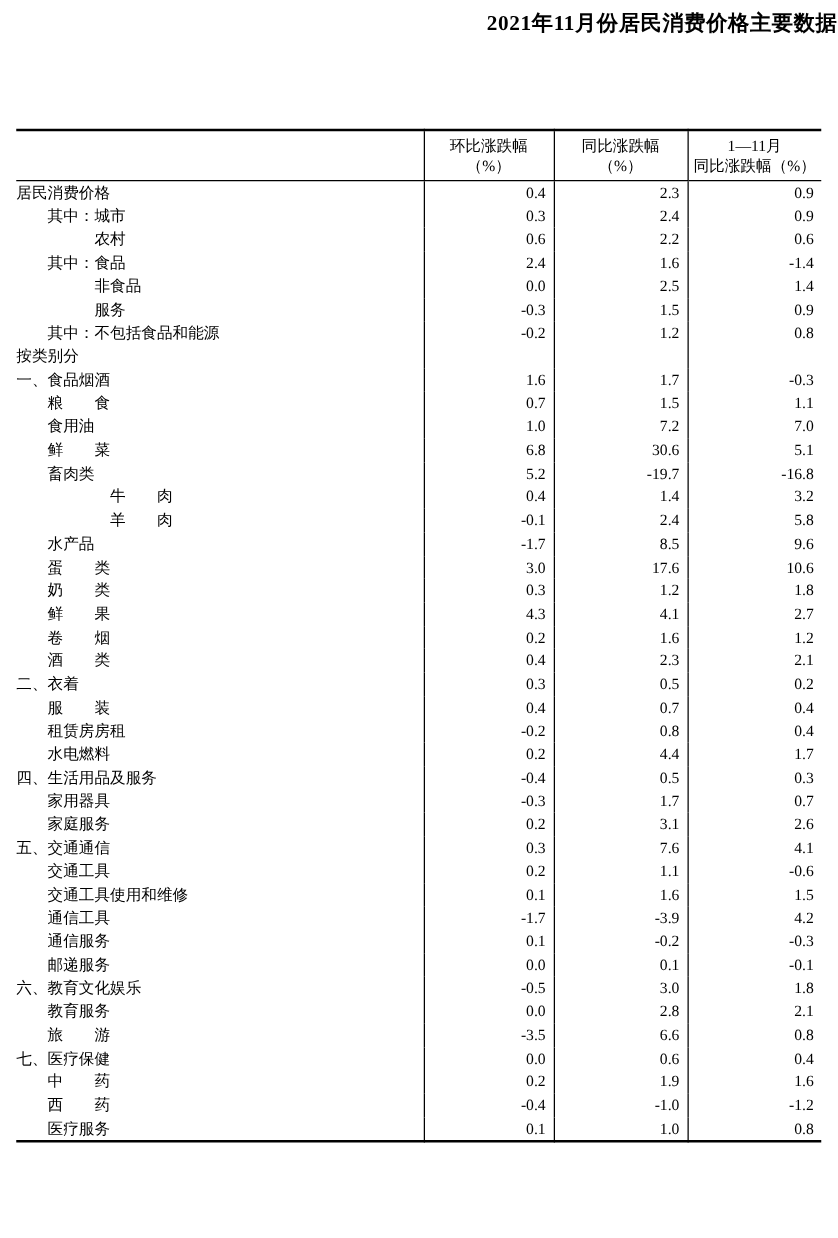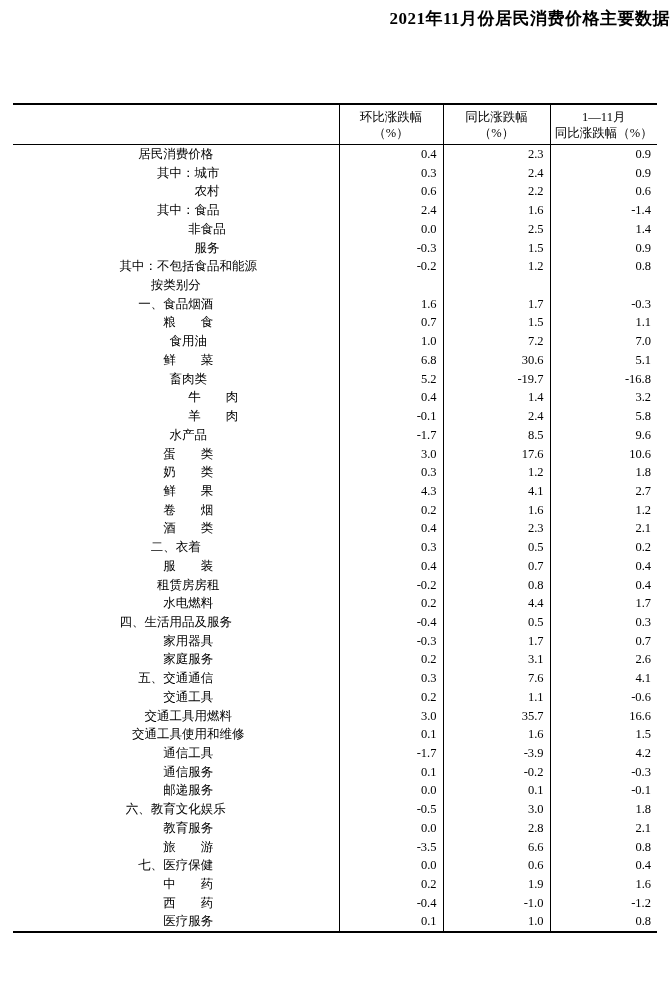--- a/index.html
+++ b/index.html
@@ -47,21 +47,21 @@
   .vline { border-left: 1px solid #000; }
   tbody td {
     height: 18.72px;
     padding: 0;
     font-size: 12.5px;
     line-height: 18.72px;
     vertical-align: middle;
     white-space: pre;
     overflow: hidden;
   }
-  td.label-cell { text-align: center; }
+  td.label-cell { text-align: left; }
   td.num-cell {
     text-align: right;
     padding-right: 6px;
     font-family: "Liberation Serif", "DejaVu Serif", serif;
   }
   .hdr-line { display: block; }
 </style>
 </head>
 <body>
 
@@ -266,26 +266,20 @@
         <td class="num-cell vline">7.6</td>
         <td class="num-cell vline">4.1</td>
       </tr>
       <tr>
         <td class="label-cell">　　交通工具</td>
         <td class="num-cell vline">0.2</td>
         <td class="num-cell vline">1.1</td>
         <td class="num-cell vline">-0.6</td>
       </tr>
       <tr>
-        <td class="label-cell">　　交通工具用燃料</td>
-        <td class="num-cell vline">3.0</td>
-        <td class="num-cell vline">35.7</td>
-        <td class="num-cell vline">16.6</td>
-      </tr>
-      <tr>
         <td class="label-cell">　　交通工具使用和维修</td>
         <td class="num-cell vline">0.1</td>
         <td class="num-cell vline">1.6</td>
         <td class="num-cell vline">1.5</td>
       </tr>
       <tr>
         <td class="label-cell">　　通信工具</td>
         <td class="num-cell vline">-1.7</td>
         <td class="num-cell vline">-3.9</td>
         <td class="num-cell vline">4.2</td>

